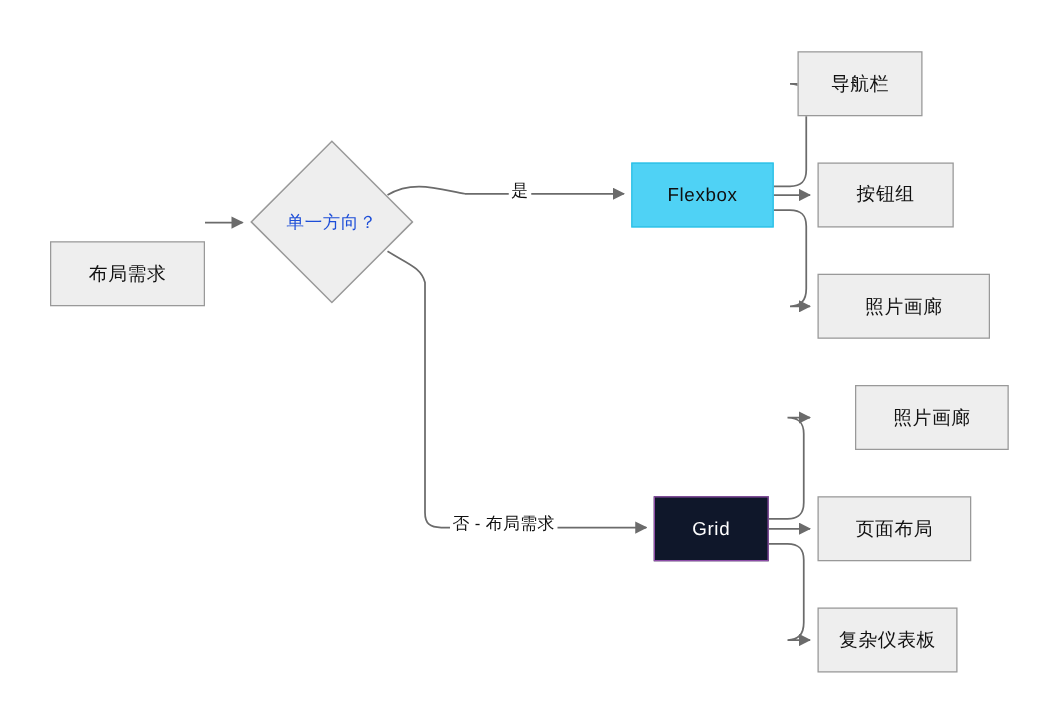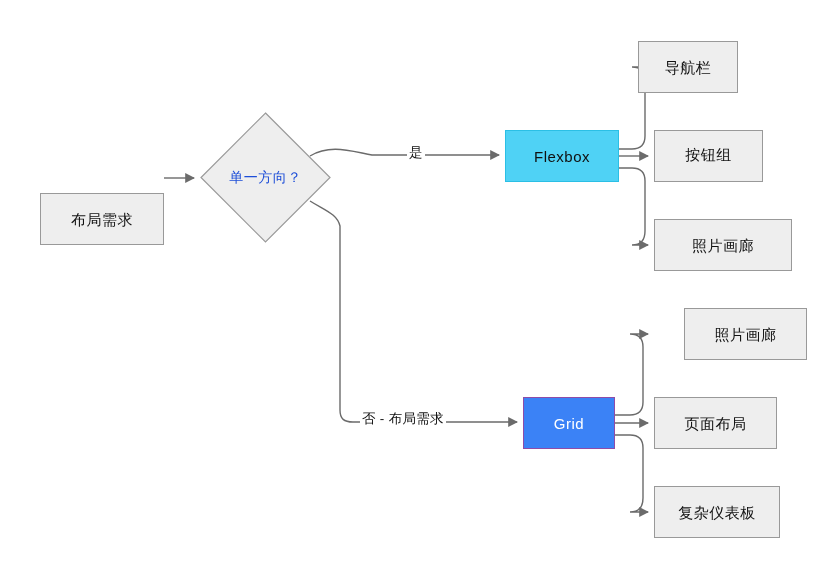--- a/index.html
+++ b/index.html
@@ -38,21 +38,21 @@
     line-height: 1;
     letter-spacing: 0.5px;
     text-align: center;
   }
   .node.accent-cyan {
     background: #4fd2f5;
     border-color: #2bbfe5;
     color: #101010;
   }
   .node.accent-purple {
-    background: #3b82f6;
+    background: #0f172a;
     border-color: #8e4ca8;
     color: #ffffff;
   }
   .diamond-wrap {
     position: absolute;
   }
   .diamond-shape {
     position: absolute;
     left: 0;
     top: 0;
@@ -149,21 +149,21 @@
   </div>
 
   <div class="node" style="left:654px; top:308px; width:123px; height:52px;margin-left:30px;">
     <span>照片画廊</span>
   </div>
 
   <div class="node" style="left:654px; top:397px; width:123px; height:52px;">
     <span>页面布局</span>
   </div>
 
-  <div class="node" style="left:654px; top:486px; width:126px; height:52px;">
+  <div class="node" style="left:654px; top:486px; width:112px; height:52px;">
     <span>复杂仪表板</span>
   </div>
 
   <div class="edge-label" style="left:407px; top:146px;">
     <span>是</span>
   </div>
 
   <div class="edge-label" style="left:360px; top:412px;">
     <span>否 - 布局需求</span>
   </div>

